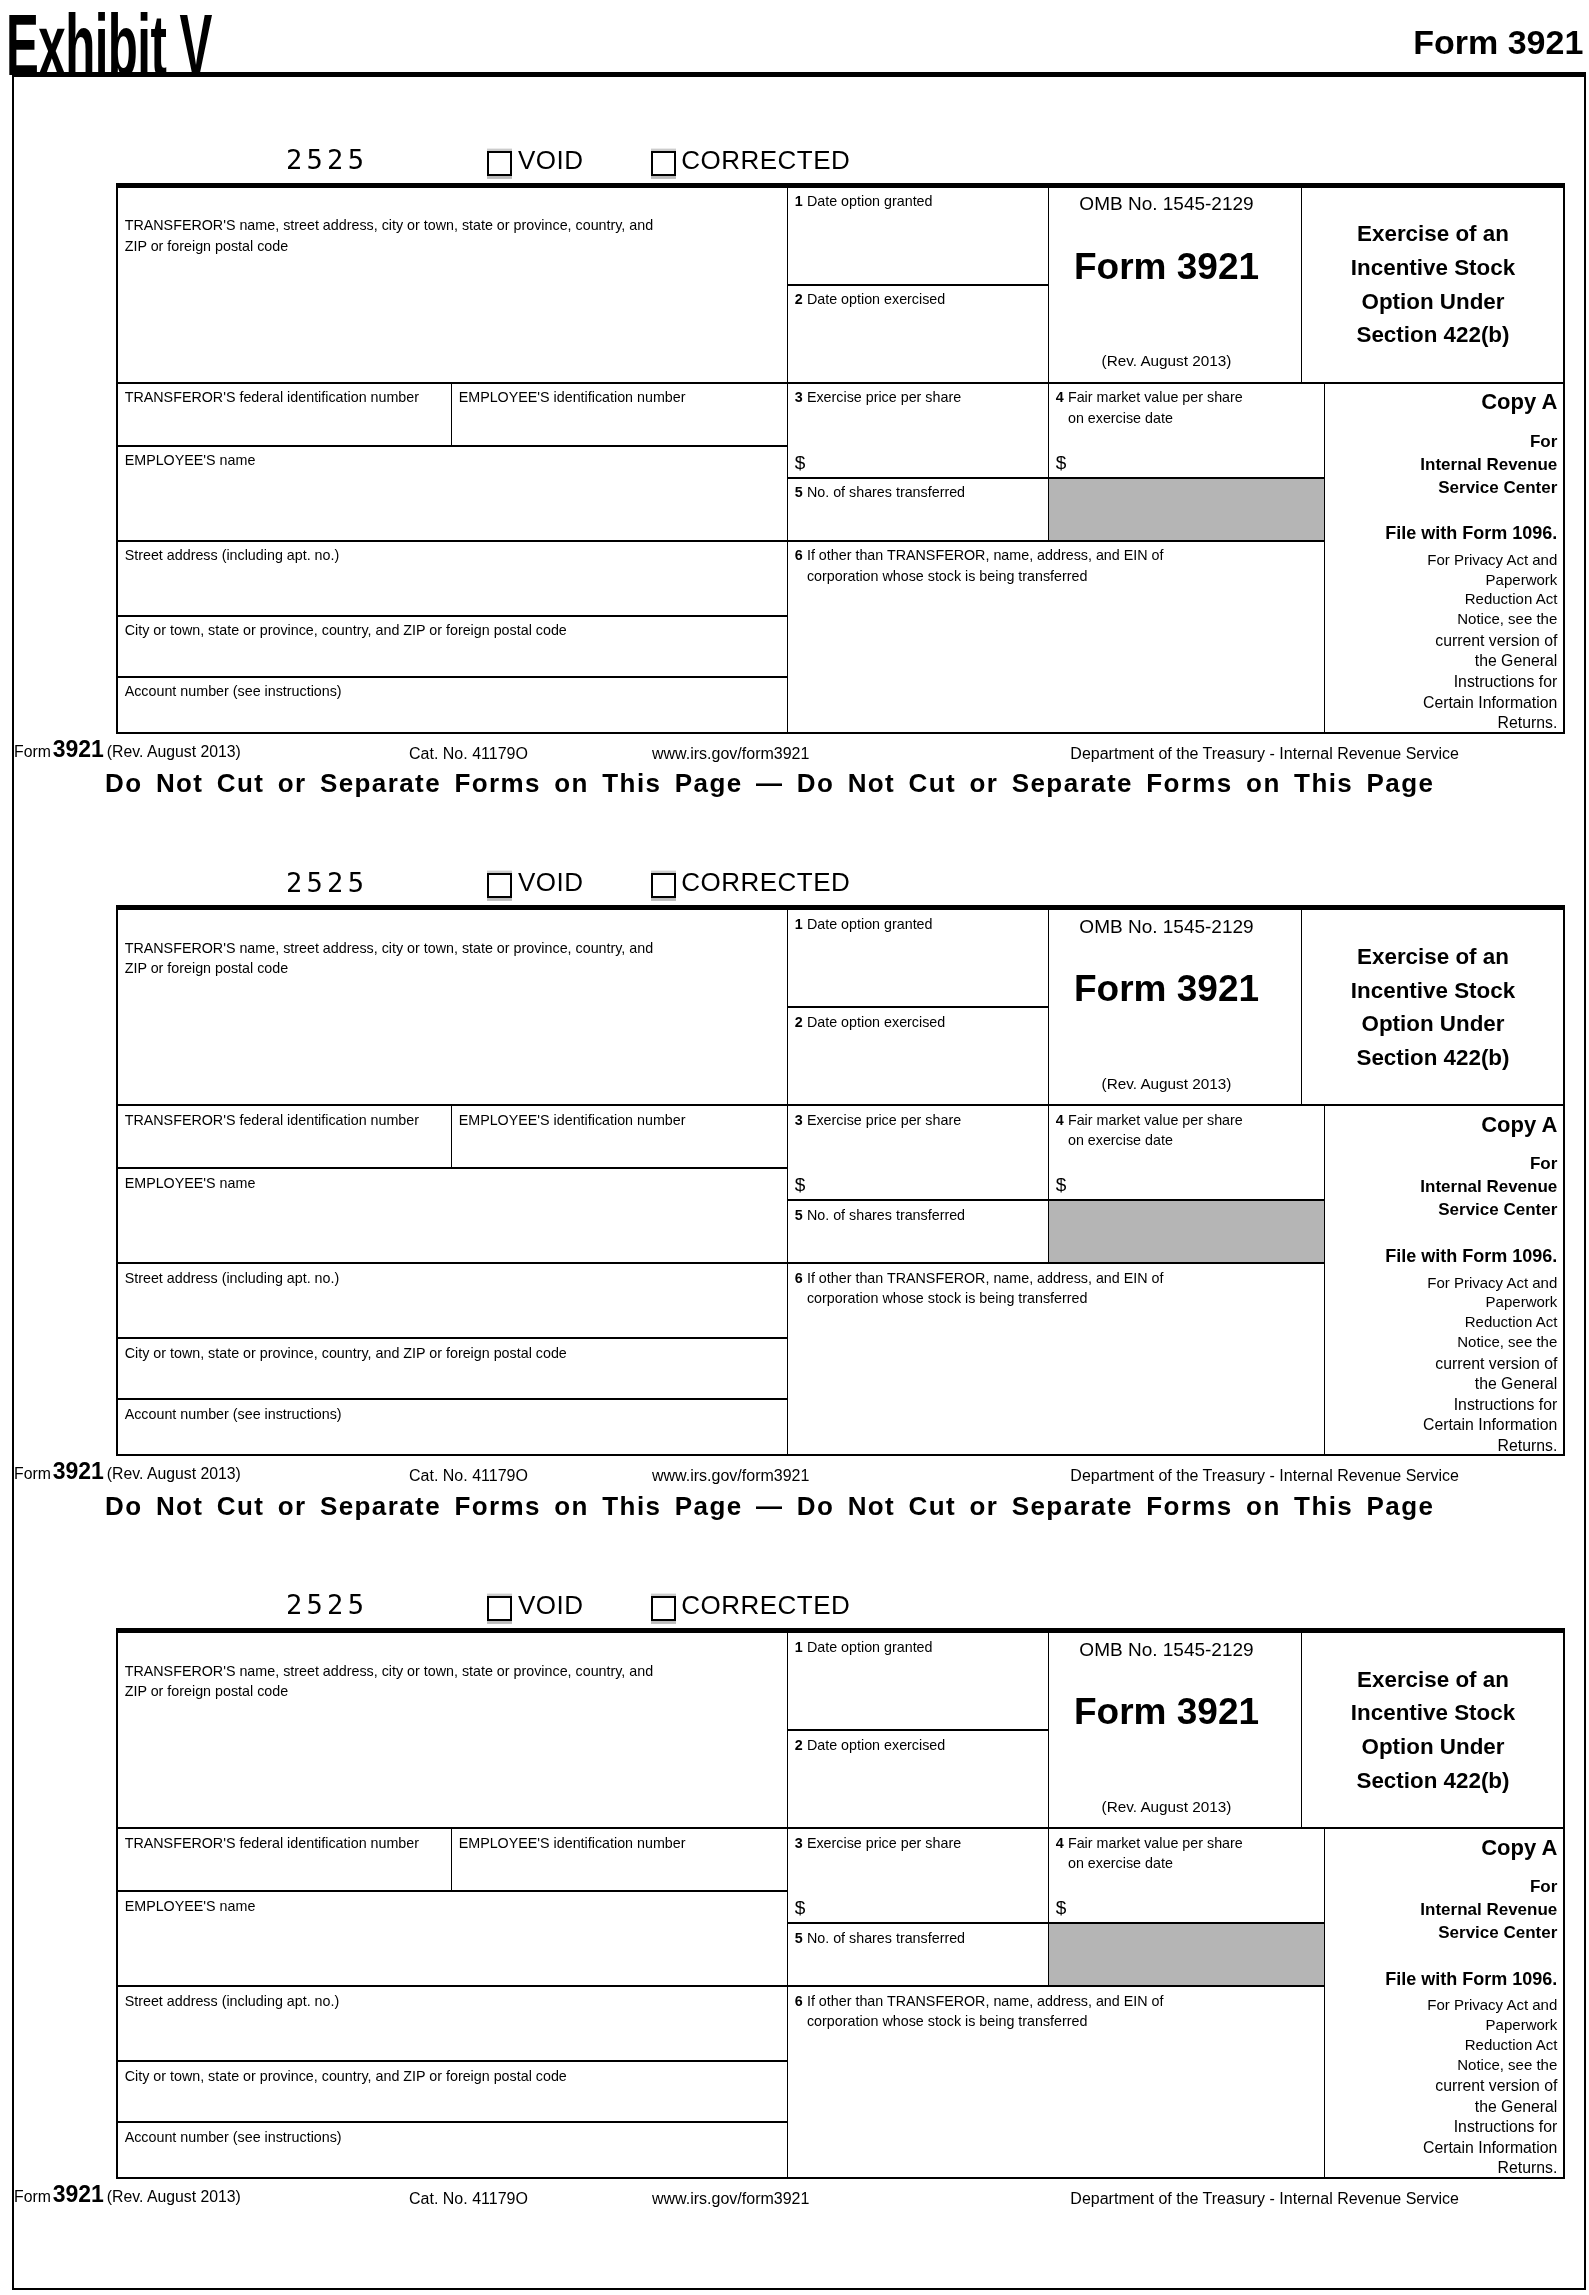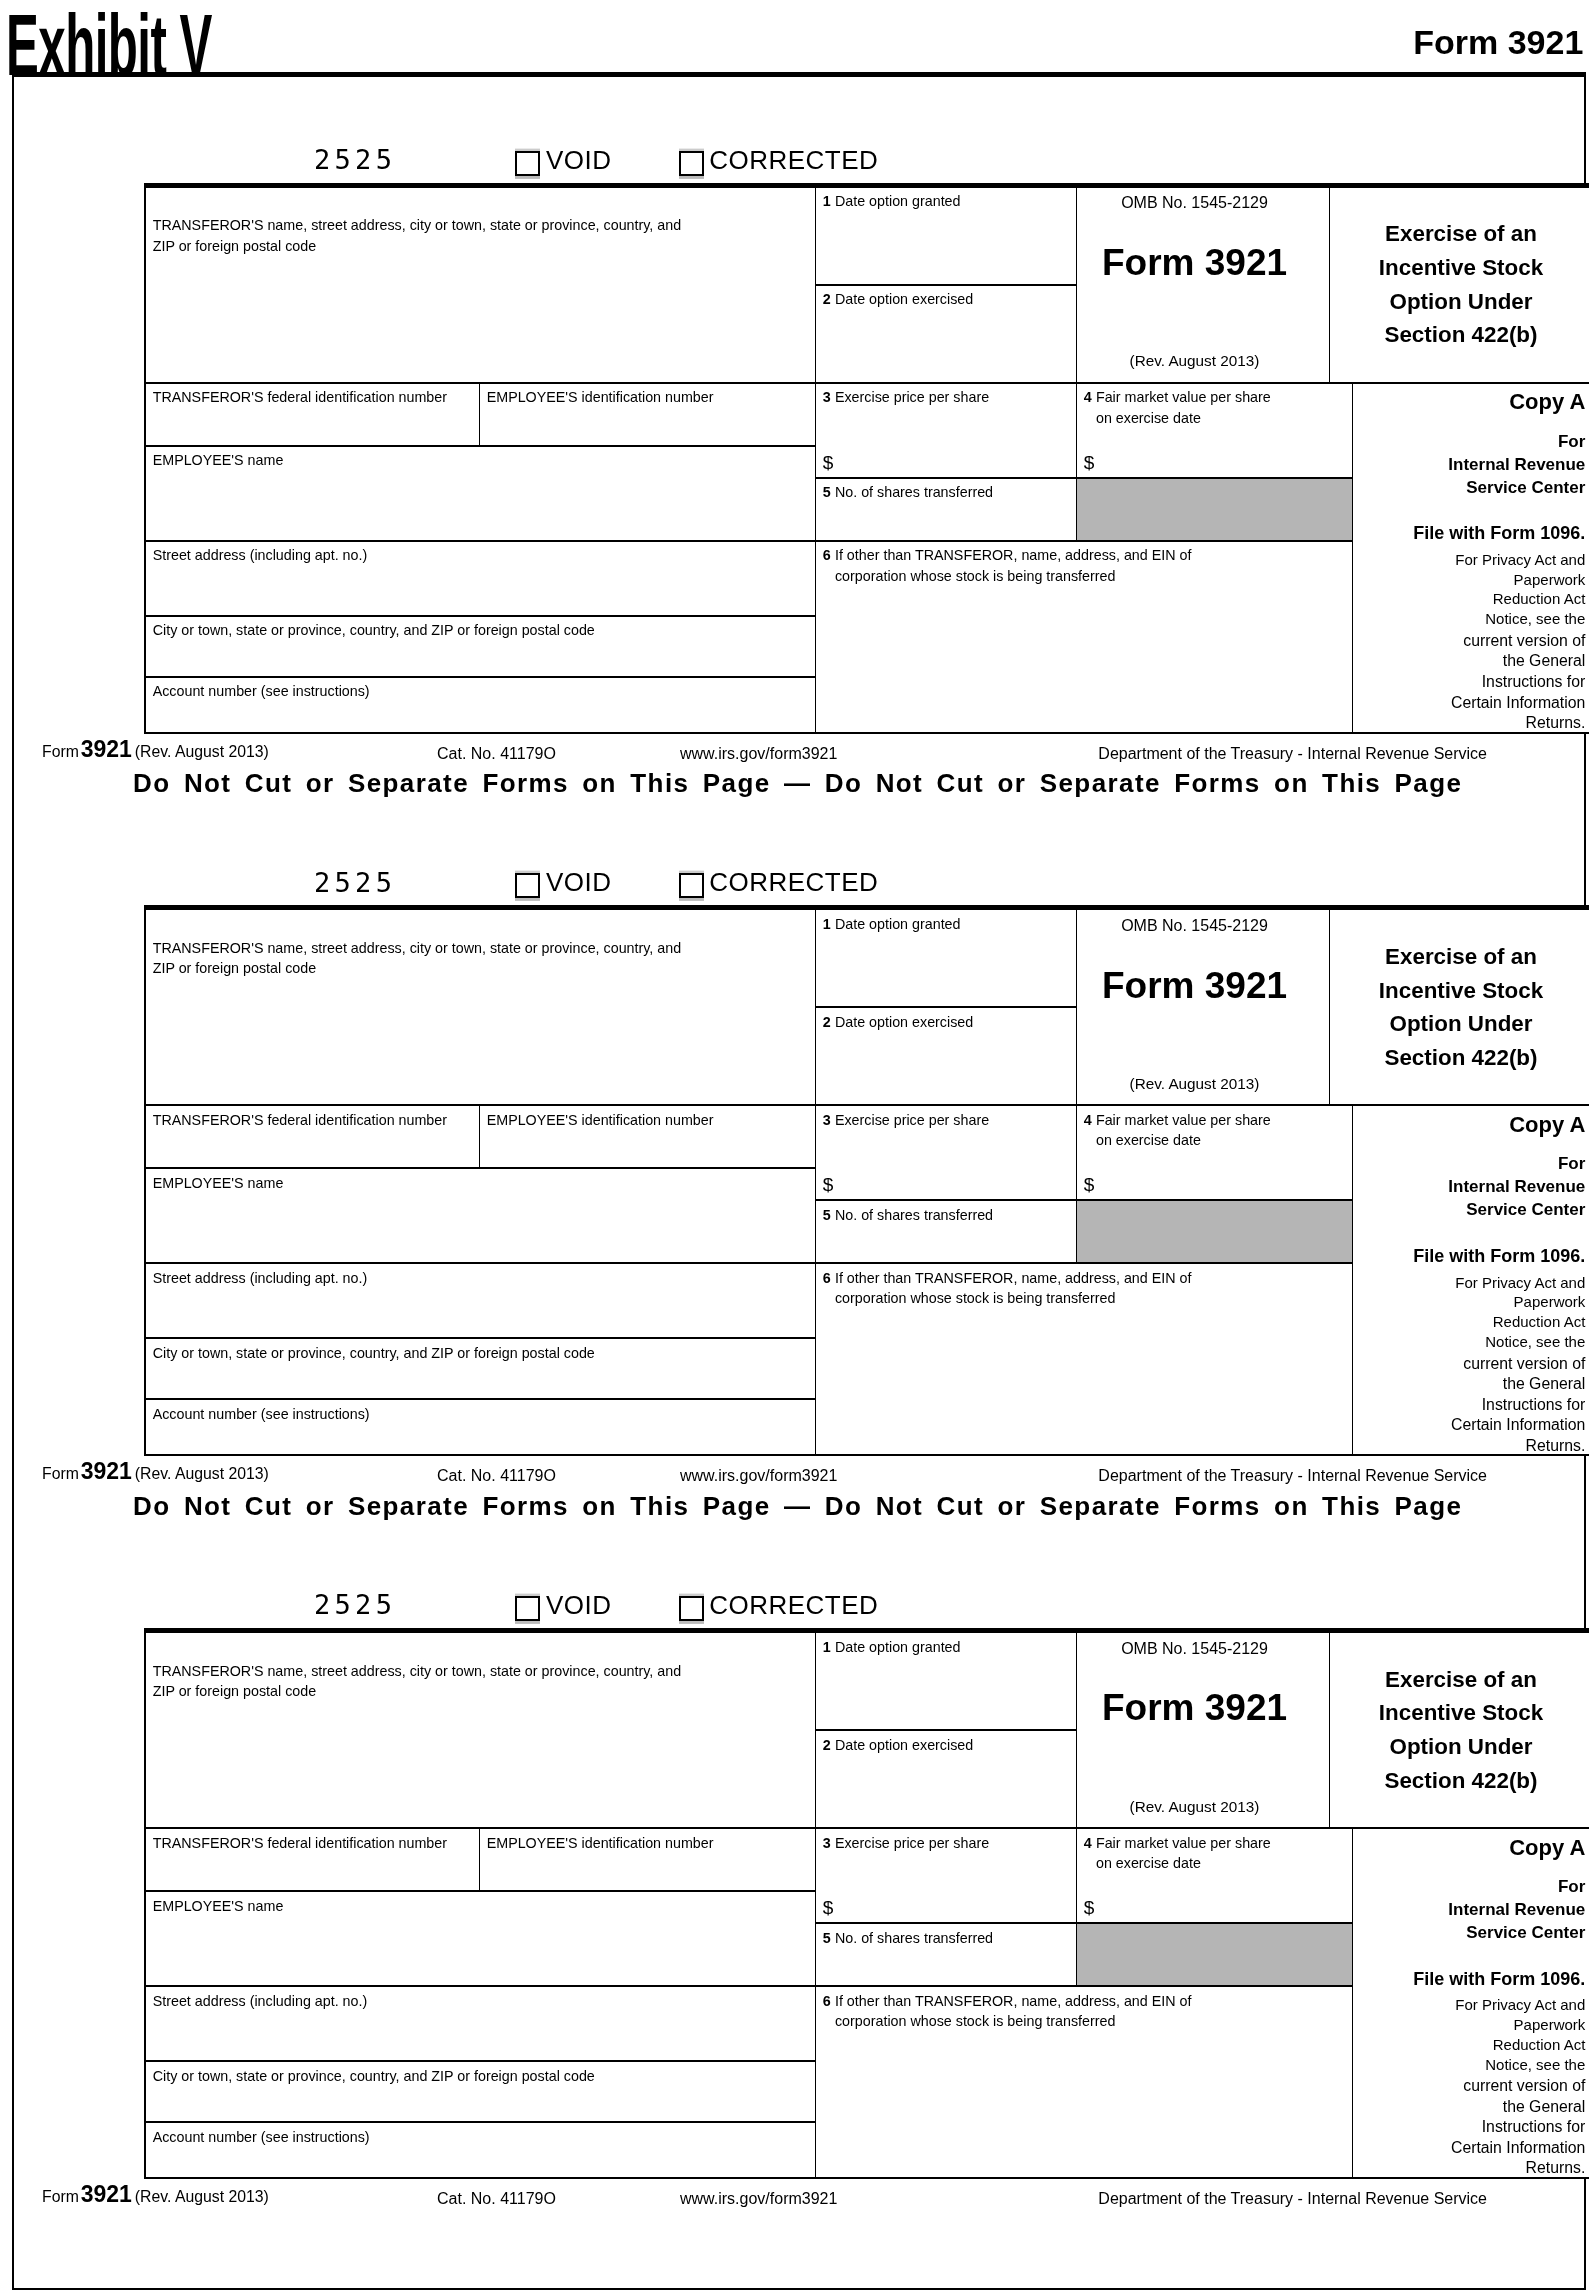--- a/index.html
+++ b/index.html
@@ -16,21 +16,20 @@
   }
   .hdr-form-number{
     position:absolute;top:25px;right:5.7px;
     font-size:34px;font-weight:bold;line-height:1;white-space:nowrap;
   }
   
   .outer{
     position:absolute;top:72px;left:12px;width:1574px;height:2218px;
     border:2.4px solid #000;border-top-width:5.7px;box-sizing:border-box;
     background:#fff;
-    padding-left:28px;
   }
   
   .pre-row{
     display:flex;align-items:center;
     margin:67px 0 7.6px 272px;height:31px;
   }
   .code{
     font-family:"DejaVu Sans Mono","Liberation Mono",monospace;
     font-size:27px;letter-spacing:4.3px;line-height:1;
   }
@@ -73,21 +72,21 @@
   .c-copy   {grid-area:3/6/9/7;}
   .c-empname{grid-area:4/1/6/3;}
   .c-box5   {grid-area:5/3/6/4;}
   .c-gray   {grid-area:5/4/6/6;background:#b5b5b5;}
   .c-box6   {grid-area:6/3/9/6;}
   .c-street {grid-area:6/1/7/3;}
   .c-city   {grid-area:7/1/8/3;}
   .c-account{grid-area:8/1/9/3;}
   
   .c-omb{display:flex;flex-direction:column;align-items:center;text-align:center;padding:5.7px 3.8px;}
-  .omb-no{font-size:16px;line-height:1.2;}
+  .omb-no{font-size:19px;line-height:1.2;}
   .form-big{font-size:37px;font-weight:bold;line-height:1;margin-top:31.5px;white-space:nowrap;}
   .rev{font-size:15.3px;margin-top:auto;padding-bottom:5.7px;}
   
   .c-title{display:flex;align-items:center;justify-content:center;text-align:center;
     font-size:22.4px;font-weight:bold;line-height:1.5;padding:1.9px 2.9px;margin-left:17px;}
   
   .c-copy{display:flex;flex-direction:column;align-items:flex-end;text-align:right;padding:5.7px 6.7px;}
   .copy-a{font-size:22px;font-weight:bold;line-height:1.2;}
   .copy-for{font-size:17px;font-weight:bold;line-height:1.35;margin-top:15px;}
   .file-with{font-size:18px;font-weight:bold;margin-top:24px;line-height:1.2;}

